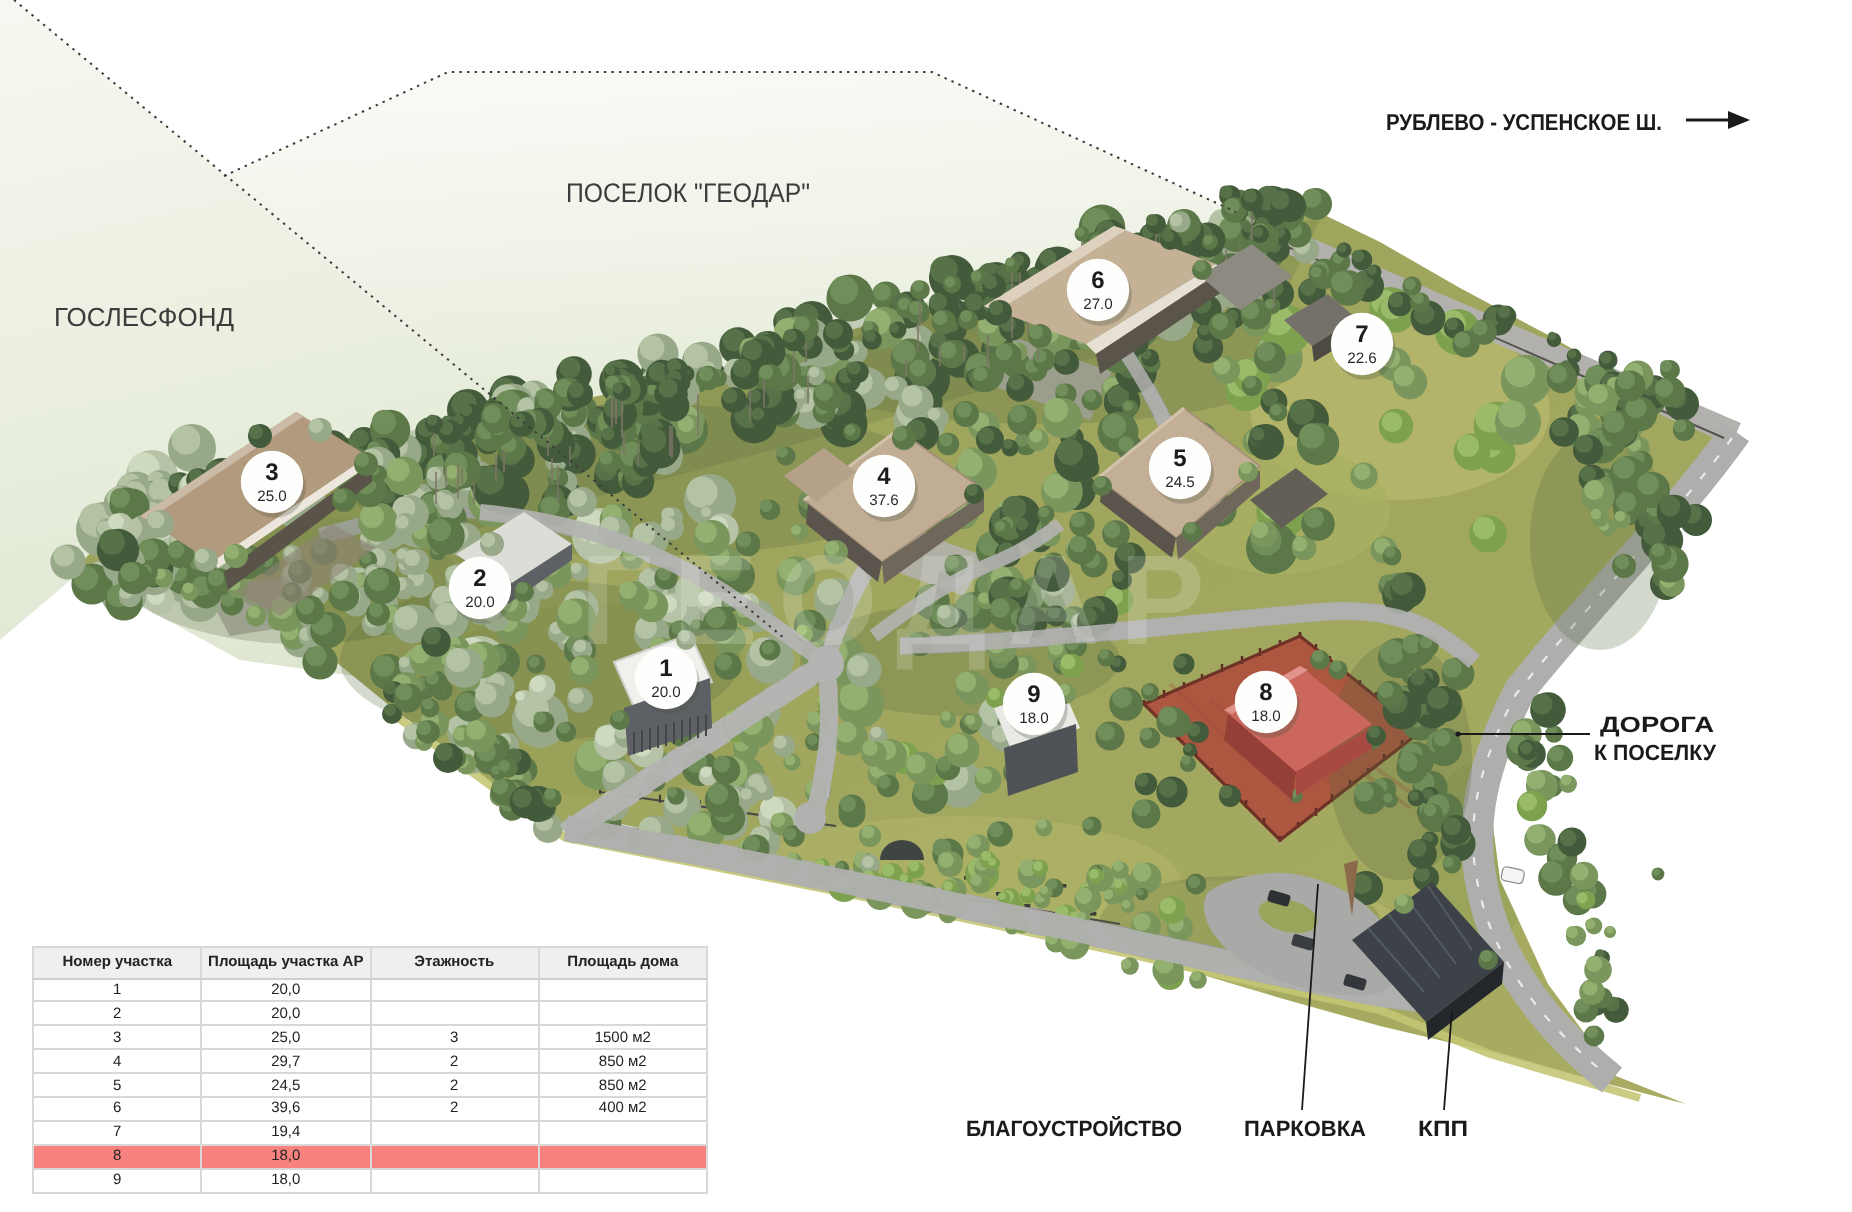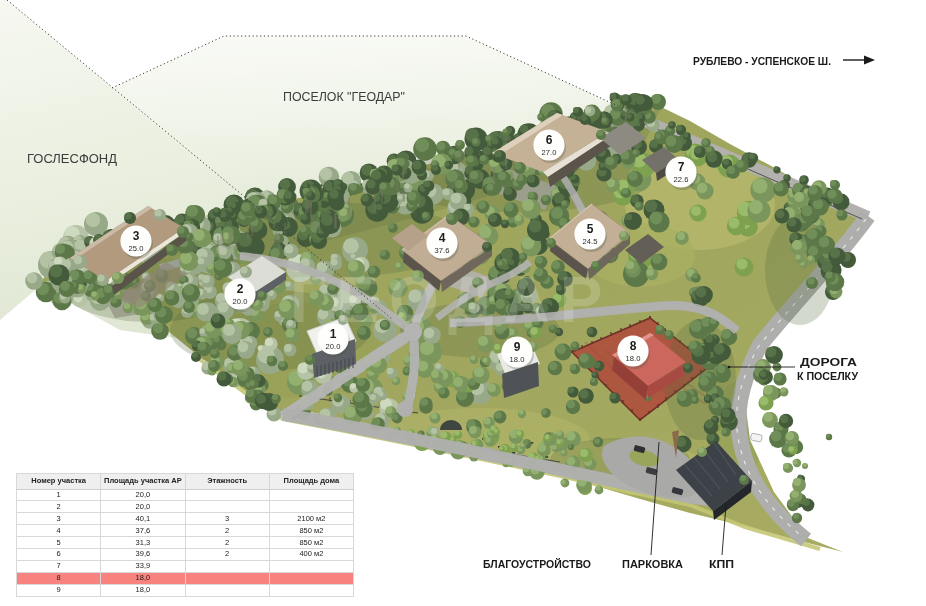--- a/index.html
+++ b/index.html
@@ -2741,45 +2741,45 @@
             <td></td>
           </tr>
           <tr>
             <td>2</td>
             <td>20,0</td>
             <td></td>
             <td></td>
           </tr>
           <tr>
             <td>3</td>
-            <td>40,1</td>
+            <td>25,0</td>
             <td>3</td>
-            <td>2100 м2</td>
+            <td>1500 м2</td>
           </tr>
           <tr>
             <td>4</td>
-            <td>37,6</td>
+            <td>29,7</td>
             <td>2</td>
             <td>850 м2</td>
           </tr>
           <tr>
             <td>5</td>
-            <td>31,3</td>
+            <td>24,5</td>
             <td>2</td>
             <td>850 м2</td>
           </tr>
           <tr>
             <td>6</td>
             <td>39,6</td>
             <td>2</td>
             <td>400 м2</td>
           </tr>
           <tr>
             <td>7</td>
-            <td>33,9</td>
+            <td>19,4</td>
             <td></td>
             <td></td>
           </tr>
           <tr style="background:#f8837e">
             <td>8</td>
             <td>18,0</td>
             <td></td>
             <td></td>
           </tr>
           <tr>

